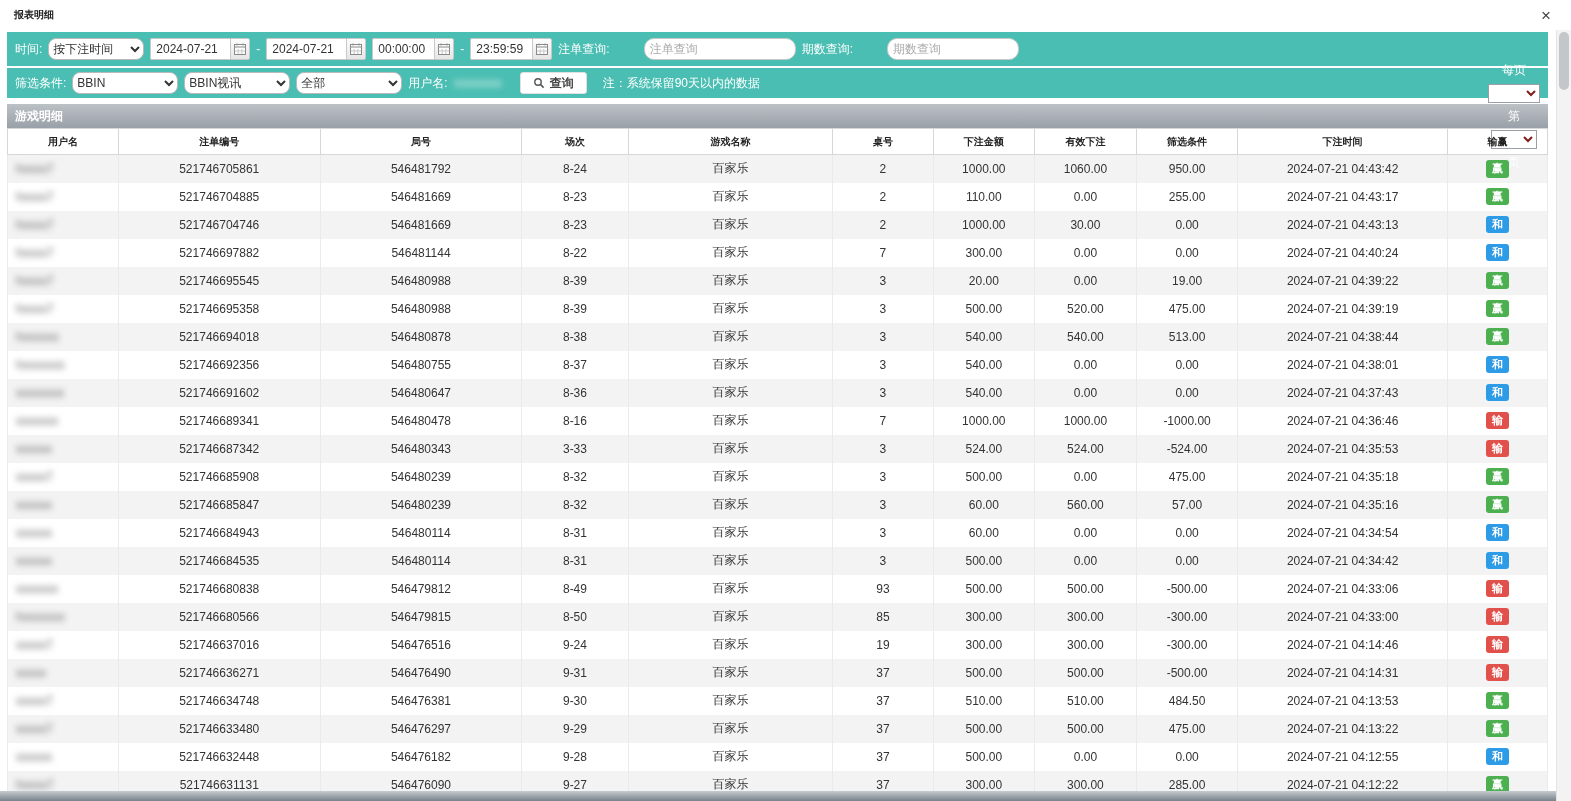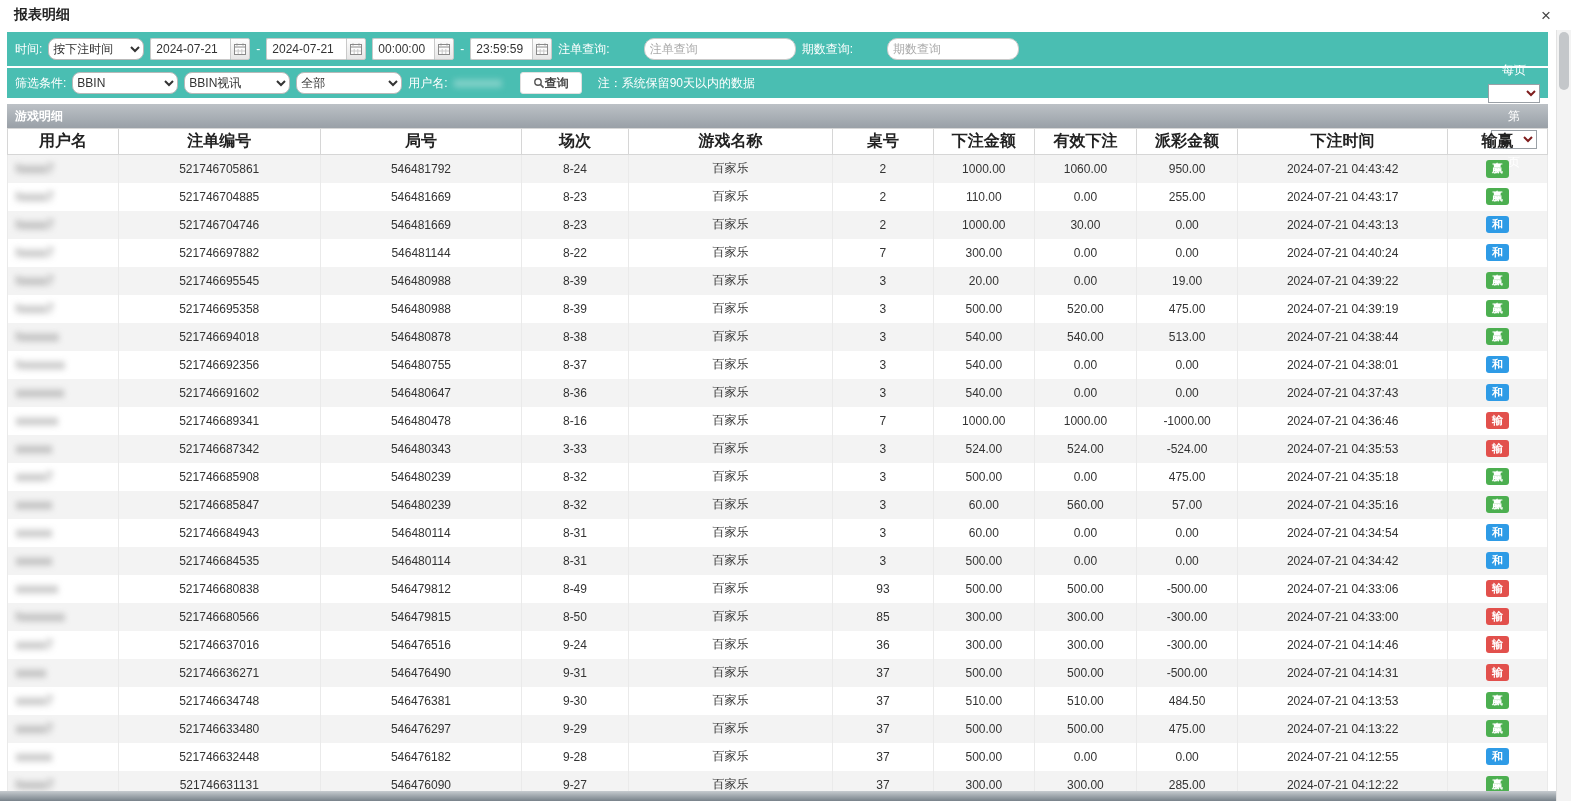--- a/index.html
+++ b/index.html
@@ -9,21 +9,21 @@
     --lose:#E2504C;
   }
   *{box-sizing:border-box;margin:0;padding:0;}
   html,body{width:1571px;height:801px;}
   body{
     font-family:"Liberation Sans","DejaVu Sans",sans-serif;
     background:#fff;overflow:hidden;position:relative;
   }
   
   .titlebar{height:30px;display:flex;align-items:center;padding:0 14px;background:#fff;}
-  .titlebar .title{font-size:14px;font-weight:bold;color:#222;}
+  .titlebar .title{font-size:10px;font-weight:bold;color:#222;}
   .close{margin-left:auto;margin-right:6px;font-size:17px;color:#444;cursor:pointer;line-height:1;}
   
   .content{margin:0 23px 0 7px;}
   
   .bar{background:var(--accent);display:flex;align-items:center;gap:6px;padding:0 8px;color:#fff;font-size:12px;}
   .bar1{height:34px;margin-top:2px;}
   .bar2{height:30px;margin-top:2px;}
   .lbl{color:#fff;white-space:nowrap;}
   select.sel{height:22px;font-size:12px;border:1px solid #b9b9b9;border-radius:8px;background:#fff;color:#333;}
   .sel.w95{width:96px;}
@@ -35,33 +35,33 @@
   .inp.time{width:62px;}
   .inp.plain{border-radius:10px;margin-left:28px;}
   .inp.bet{width:152px;}
   .inp.period{width:132px;}
   .inp::placeholder{color:#aaa;}
   .calbtn{width:20px;height:22px;border:1px solid #c9c9c9;background:linear-gradient(#fdfdfd,#e6e6e6);
           display:inline-flex;align-items:center;justify-content:center;border-radius:0 2px 2px 0;cursor:pointer;padding:0;}
   .dash{color:#fff;}
   .user-masked{color:#eef7f5;filter:blur(3px);min-width:60px;display:inline-block;}
   .querybtn{height:22px;background:#fff;border:1px solid #e0e0e0;border-radius:3px;font-size:12px;color:#444;
-            display:inline-flex;align-items:center;padding:0 12px;cursor:pointer;font-weight:bold;}
+            display:inline-flex;align-items:center;gap:5px;padding:0 12px;cursor:pointer;font-weight:bold;}
   .note{margin-left:10px;color:#fff;}
   
   .gridbar{height:24px;background:linear-gradient(#bcc1c6,#99a0a7);display:flex;align-items:center;
            padding:0 8px;color:#fff;font-size:12px;margin-top:6px;gap:28px;}
   .gridbar .gtitle{font-weight:bold;}
   .pager{margin-left:auto;display:flex;align-items:center;gap:5px;color:#fff;flex-direction:column;}
   .pager select{height:19px;font-size:12px;border:1px solid #9aa0a6;background:#fff;color:#7f1d1d;padding-left:39px;}
   .pager .perpage{width:52px;}
   .pager .pageno{width:46px;}
   
   table{width:100%;border-collapse:collapse;table-layout:fixed;background:#fff;}
-  thead th{height:26px;font-size:16px;font-weight:bold;color:#222;background:#fff;
+  thead th{height:26px;font-size:10px;font-weight:bold;color:#222;background:#fff;
            border:1px solid #d6d6d6;white-space:nowrap;}
   tbody td{height:28px;font-size:12px;color:#333;text-align:center;border-left:1px solid #eaeaea;
            border-right:1px solid #eaeaea;overflow:hidden;white-space:nowrap;}
   tbody tr:nth-child(odd){background:#f3f3f3;}
   tbody tr:nth-child(even){background:#fff;}
   td.user{text-align:left;padding-left:8px;}
   .muser{filter:blur(3px);color:#666;}
   .badge{display:inline-block;min-width:14px;padding:2px 6px;border-radius:3px;color:#fff;
          font-size:11px;font-weight:bold;line-height:1.25;}
   .badge.win{background:var(--win);}
@@ -218,21 +218,21 @@
     <thead>
       <tr>
         <th>用户名</th>
         <th>注单编号</th>
         <th>局号</th>
         <th>场次</th>
         <th>游戏名称</th>
         <th>桌号</th>
         <th>下注金额</th>
         <th>有效下注</th>
-        <th>派彩金额</th>
+        <th>筛选条件</th>
         <th>下注时间</th>
         <th>输赢</th>
       </tr>
     </thead>
     <tbody>
         <tr>
     <td class="user"><span class="muser">hxxxx7</span></td>
     <td>521746705861</td>
     <td>546481792</td>
     <td>8-24</td>
@@ -451,21 +451,21 @@
     <td>-300.00</td>
     <td>2024-07-21 04:33:00</td>
     <td><span class="badge lose">输</span></td>
   </tr>
         <tr>
     <td class="user"><span class="muser">xxxxx7</span></td>
     <td>521746637016</td>
     <td>546476516</td>
     <td>9-24</td>
     <td>百家乐</td>
-    <td>36</td>
+    <td>19</td>
     <td>300.00</td>
     <td>300.00</td>
     <td>-300.00</td>
     <td>2024-07-21 04:14:46</td>
     <td><span class="badge lose">输</span></td>
   </tr>
         <tr>
     <td class="user"><span class="muser">xxxxx</span></td>
     <td>521746636271</td>
     <td>546476490</td>

